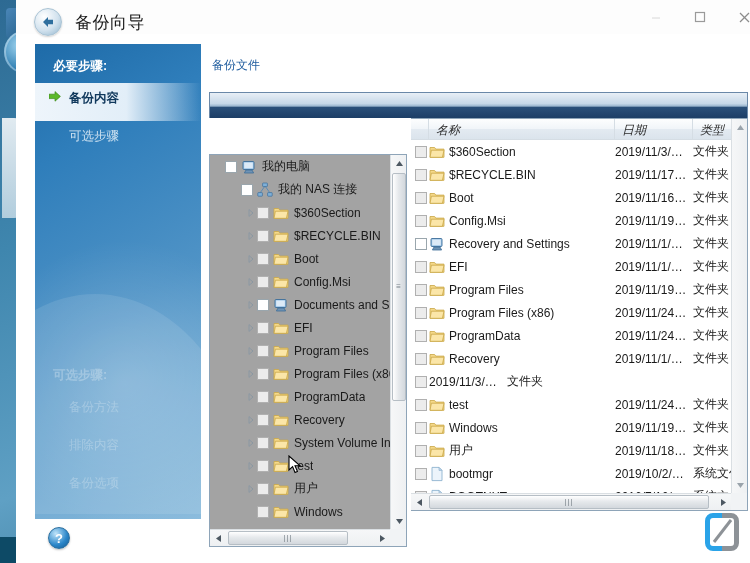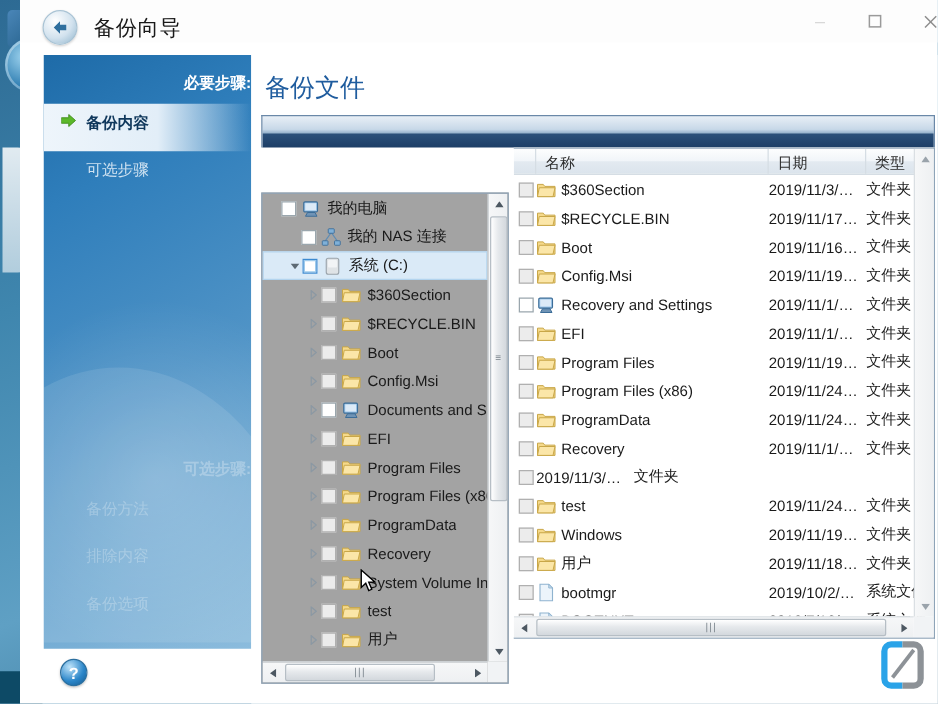--- a/index.html
+++ b/index.html
@@ -59,38 +59,37 @@
     content:""; position:absolute; left:-60px; top:190px; width:300px; height:300px;
     border-radius:50%; background:radial-gradient(circle,rgba(255,255,255,.20),rgba(255,255,255,0) 68%);
   }
   #sidebar:after {
     content:""; position:absolute; left:-100px; top:250px; width:320px; height:220px;
     border-radius:50% 50% 0 0 / 100% 100% 0 0; background:rgba(255,255,255,.10);
   }
   .side-head {
     position:relative; color:#ffffff; font-weight:bold; font-size:12.5px;
     padding:8px 0 8px 18px;
-    text-align:right;
   }
   #required-steps-head { margin-top:6px; }
   .side-item {
     position:relative; font-size:12.5px; padding:7px 0 14px 34px; color:#cfe2f1;
   }
   .side-item.active {
     color:#10385c; font-weight:bold;
     background:linear-gradient(90deg,#eef5fb 0%,#e2eef8 55%,rgba(226,238,248,.35) 85%,rgba(226,238,248,0) 100%);
   }
   .side-item.active .step-arrow { display:block; }
   .step-arrow { display:none; position:absolute; left:14px; top:8px; width:12px; height:11px; }
   .side-head.faint { color:rgba(255,255,255,.28); font-weight:bold; }
   .side-item.faint { color:rgba(255,255,255,.26); padding-left:34px; }
 
   
   #main-pane { position:absolute; left:185px; top:44px; right:0; bottom:0; background:#fff; }
-  #page-heading { position:absolute; left:11px; top:13px; font-size:20px; color:#1f5c9e; }
+  #page-heading { position:absolute; left:11px; top:13px; font-size:12px; color:#1f5c9e; }
 
   #explorer {
     position:absolute; left:8px; top:48px; width:539px; height:419px;
     background:#fff;
   }
   #explorer-toolbar {
     height:26px; width:100%;
     background:linear-gradient(180deg,#e8eff6 0%,#c7d8e8 42%,#9db8d0 52%,#2a4f79 58%,#1d3e66 100%);
     border:1px solid #6a88a8; border-bottom:none;
   }
@@ -119,20 +118,21 @@
 
   
   #list-panel {
     flex:1; height:100%; border:1px solid #8ea4b8; border-left:none; background:#fff;
     position:relative; overflow:hidden; margin-left:4px;
   }
   #list-header {
     display:flex; height:21px; font-size:12px; color:#2b2b2b;
     background:linear-gradient(180deg,#fdfefe 0%,#f1f5f9 48%,#e3eaf1 52%,#dbe4ec 100%);
     border-bottom:1px solid #d5dde4;
+    font-style:italic;
   }
   .lh-cell { border-right:1px solid #d5dde4; padding:3px 0 0 7px; }
   .lh-spacer { width:18px; }
   .lh-name { width:186px; }
   .lh-date { width:78px; }
   .lh-type { flex:1; }
   #list-rows { position:absolute; left:0; top:21px; right:0; bottom:17px; overflow:hidden; }
   .list-row { display:flex; align-items:center; height:23px; font-size:12px; color:#1a1a1a; white-space:nowrap; }
   .lr-cb { width:18px; display:flex; align-items:center; padding-left:4px; }
   .lr-name { width:186px; display:flex; align-items:center; overflow:hidden; }
@@ -287,33 +287,20 @@
                 <span class="cbx"></span>
                 <span class="tree-ico"><svg width="16" height="16" viewBox="0 0 16 16">
                     <line x1="8" y1="4" x2="3" y2="11" stroke="#5c8cb5" stroke-width="1"></line>
                     <line x1="8" y1="4" x2="13" y2="11" stroke="#5c8cb5" stroke-width="1"></line>
                     <rect x="5.6" y="1" width="4.8" height="3.6" rx=".6" fill="#7fb0d8" stroke="#3c6d98" stroke-width=".7"></rect>
                     <rect x="0.8" y="10.6" width="4.6" height="3.6" rx=".6" fill="#7fb0d8" stroke="#3c6d98" stroke-width=".7"></rect>
                     <rect x="10.6" y="10.6" width="4.6" height="3.6" rx=".6" fill="#7fb0d8" stroke="#3c6d98" stroke-width=".7"></rect>
                   </svg></span>
                 <span class="tree-label">我的 NAS 连接</span>
               </div>
-              <div class="tree-row selected" style="padding-left: 18px;">
-                <span class="twisty">
-                  <svg width="8" height="6" viewBox="0 0 8 6">
-                    <path d="M0.6 1 L7.4 1 L4 5.4 Z" fill="#5d6a74"></path>
-                  </svg>
-                </span>
-                <span class="cbx focus"></span>
-                <span class="tree-ico"><svg width="16" height="16" viewBox="0 0 16 16">
-                    <rect x="3" y="1.6" width="10" height="12.8" rx="1.6" fill="#dfe3e6" stroke="#9aa3aa" stroke-width=".9"></rect>
-                    <rect x="4.4" y="3" width="7.2" height="6" rx=".8" fill="#f2f4f6"></rect>
-                  </svg></span>
-                <span class="tree-label">系统 (C:)</span>
-              </div>
               <div class="tree-row" style="padding-left: 34px;">
                 <span class="twisty">
                   <svg width="6" height="8" viewBox="0 0 6 8">
                     <path d="M1 0.6 L5 4 L1 7.4 Z" fill="none" stroke="#8b98a3" stroke-width="1"></path>
                   </svg>
                 </span>
                 <span class="cbx shaded"></span>
                 <span class="tree-ico"><svg width="16" height="16" viewBox="0 0 16 16">
                     <path d="M1 3.5 h4.6 l1.2 1.6 H15 v8.2 H1 z" fill="#f5d98a" stroke="#c9a748" stroke-width=".8"></path>
                     <path d="M2.4 6.2 H15 l-1.6 7.1 H1 z" fill="#fbe6a8" stroke="#c9a748" stroke-width=".8"></path>

